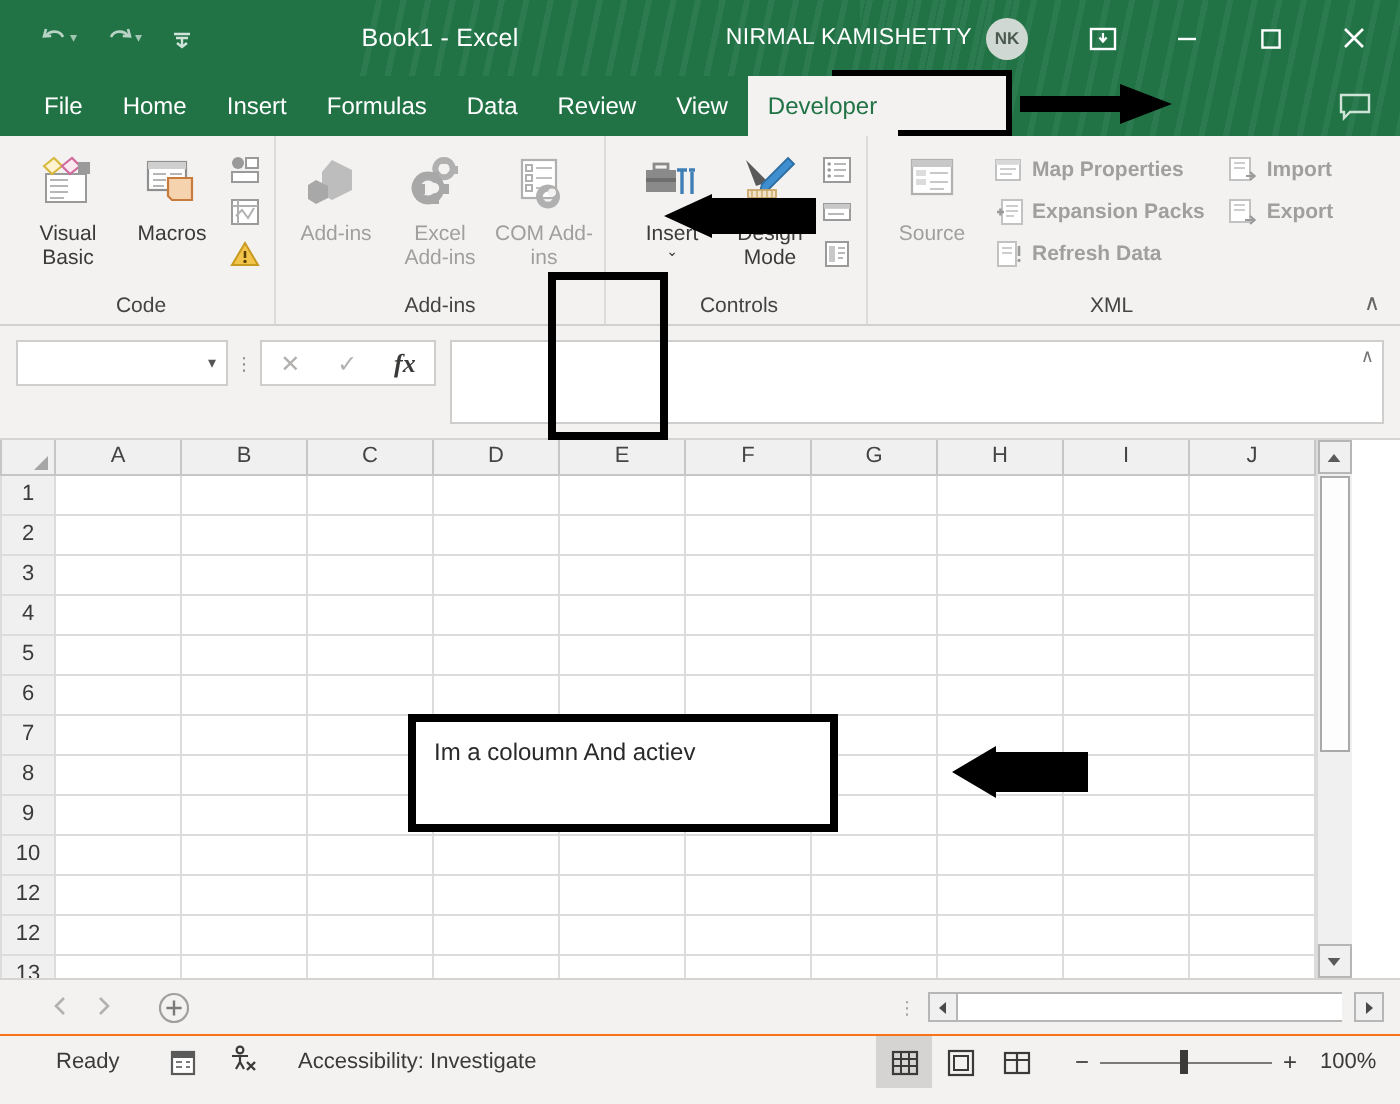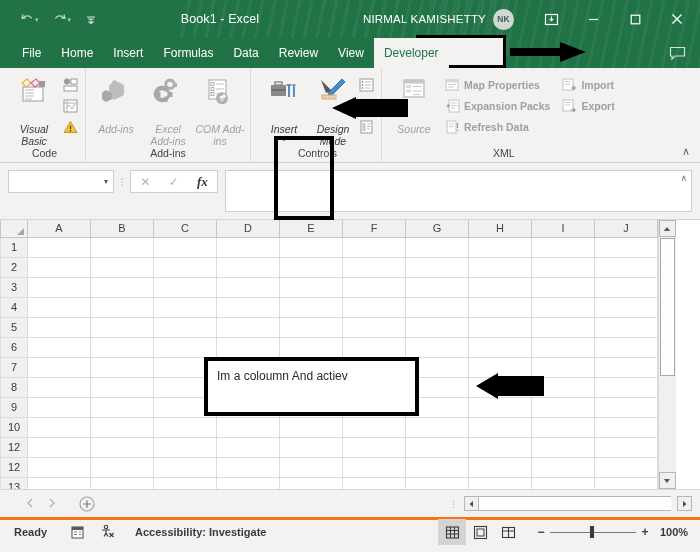--- a/index.html
+++ b/index.html
@@ -198,21 +198,21 @@
     display: flex;
     flex-direction: column;
     align-items: center;
     padding-top: 4px;
     font-size: 10.5px;
     color: #3b3a39;
     line-height: 12px;
     text-align: center;
   }
   .bigbtn.dis { color: #a19f9d; }
-  .bigbtn .lbl { margin-top: 16px; font-style: italic; }
+  .bigbtn .lbl { margin-top: 4px; }
   .bigbtn .caret { font-size: 7px; line-height: 7px; }
   .ico { height: 32px; display: flex; align-items: center; justify-content: center; }
 
   .smallcol {
     display: flex;
     flex-direction: column;
     gap: 2px;
     padding-top: 4px;
     font-weight: bold;
   }
@@ -425,27 +425,26 @@
     background: #ffffff;
     border-top: 1px solid #b6b6b6;
     border-bottom: 1px solid #b6b6b6;
   }
   .hs-gap { width: 6px; }
 
   
   .statusbar {
     height: 27px;
     background: #f3f2f1;
-    border-top: 3px solid #f97316;
+    border-top: 1px solid #f97316;
     display: flex;
     align-items: center;
     font-size: 11px;
     color: #3b3a39;
-    padding-left: 14px;
-    font-weight: bold;
+    padding-left: 28px;
   }
   .sb-ready { width: 56px; }
   .sb-rec { width: 30px; display: flex; align-items: center; }
   .sb-access { display: flex; align-items: center; gap: 20px; }
   .view-btns { margin-left: auto; display: flex; align-items: center; }
   .vbtn {
     width: 28px; height: 26px;
     display: flex; align-items: center; justify-content: center;
     color: #3b3a39;
   }
@@ -550,20 +549,31 @@
           <span class="ico">
             <svg width="30" height="28" viewBox="0 0 30 28">
               <rect x="4" y="10" width="20" height="14" fill="#fff" stroke="#9a9a9a" stroke-width="1"></rect>
               <path d="M6 13 H15 M6 16 H15 M6 19 H15 M6 22 H13" stroke="#b6b6b6" stroke-width="1"></path>
               <path d="M3 6 L8 2 L12 6 L7 10 Z" fill="#fdf3cf" stroke="#d7b93f" stroke-width="1.1"></path>
               <path d="M12 6 L17 2 L21 6 L16 10 Z" fill="#fbe9f2" stroke="#d06a9c" stroke-width="1.1"></path>
               <rect x="20" y="4" width="6" height="6" fill="#9a9a9a"></rect>
             </svg>
           </span>
           <span class="lbl">Visual Basic</span>
+        </div>
+        <div class="bigbtn">
+          <span class="ico">
+            <svg width="30" height="28" viewBox="0 0 30 28">
+              <rect x="3" y="4" width="19" height="14" fill="#fff" stroke="#8f8f8f" stroke-width="1.1"></rect>
+              <rect x="3" y="4" width="19" height="3.5" fill="#cfcfcf"></rect>
+              <path d="M5.5 10 H12 M5.5 13 H12 M5.5 16 H11 M14 10 H20 M14 13 H20" stroke="#b6b6b6" stroke-width="1"></path>
+              <path d="M13 12 H25 V23 H15 L13 21 Z" fill="#f5d3ae" stroke="#c97b3c" stroke-width="1.1"></path>
+            </svg>
+          </span>
+          <span class="lbl">Macros</span>
         </div>
         <div class="smallcol">
           <div class="smallbtn">
             <span class="mini">
               <svg width="15" height="14" viewBox="0 0 15 14">
                   <circle cx="4" cy="3.5" r="3" fill="#9a9a9a"></circle>
                   <rect x="8" y="1" width="6" height="5" fill="#fff" stroke="#9a9a9a"></rect>
                   <rect x="1" y="8" width="13" height="5" fill="#fff" stroke="#9a9a9a"></rect>
                 </svg>
             </span>

